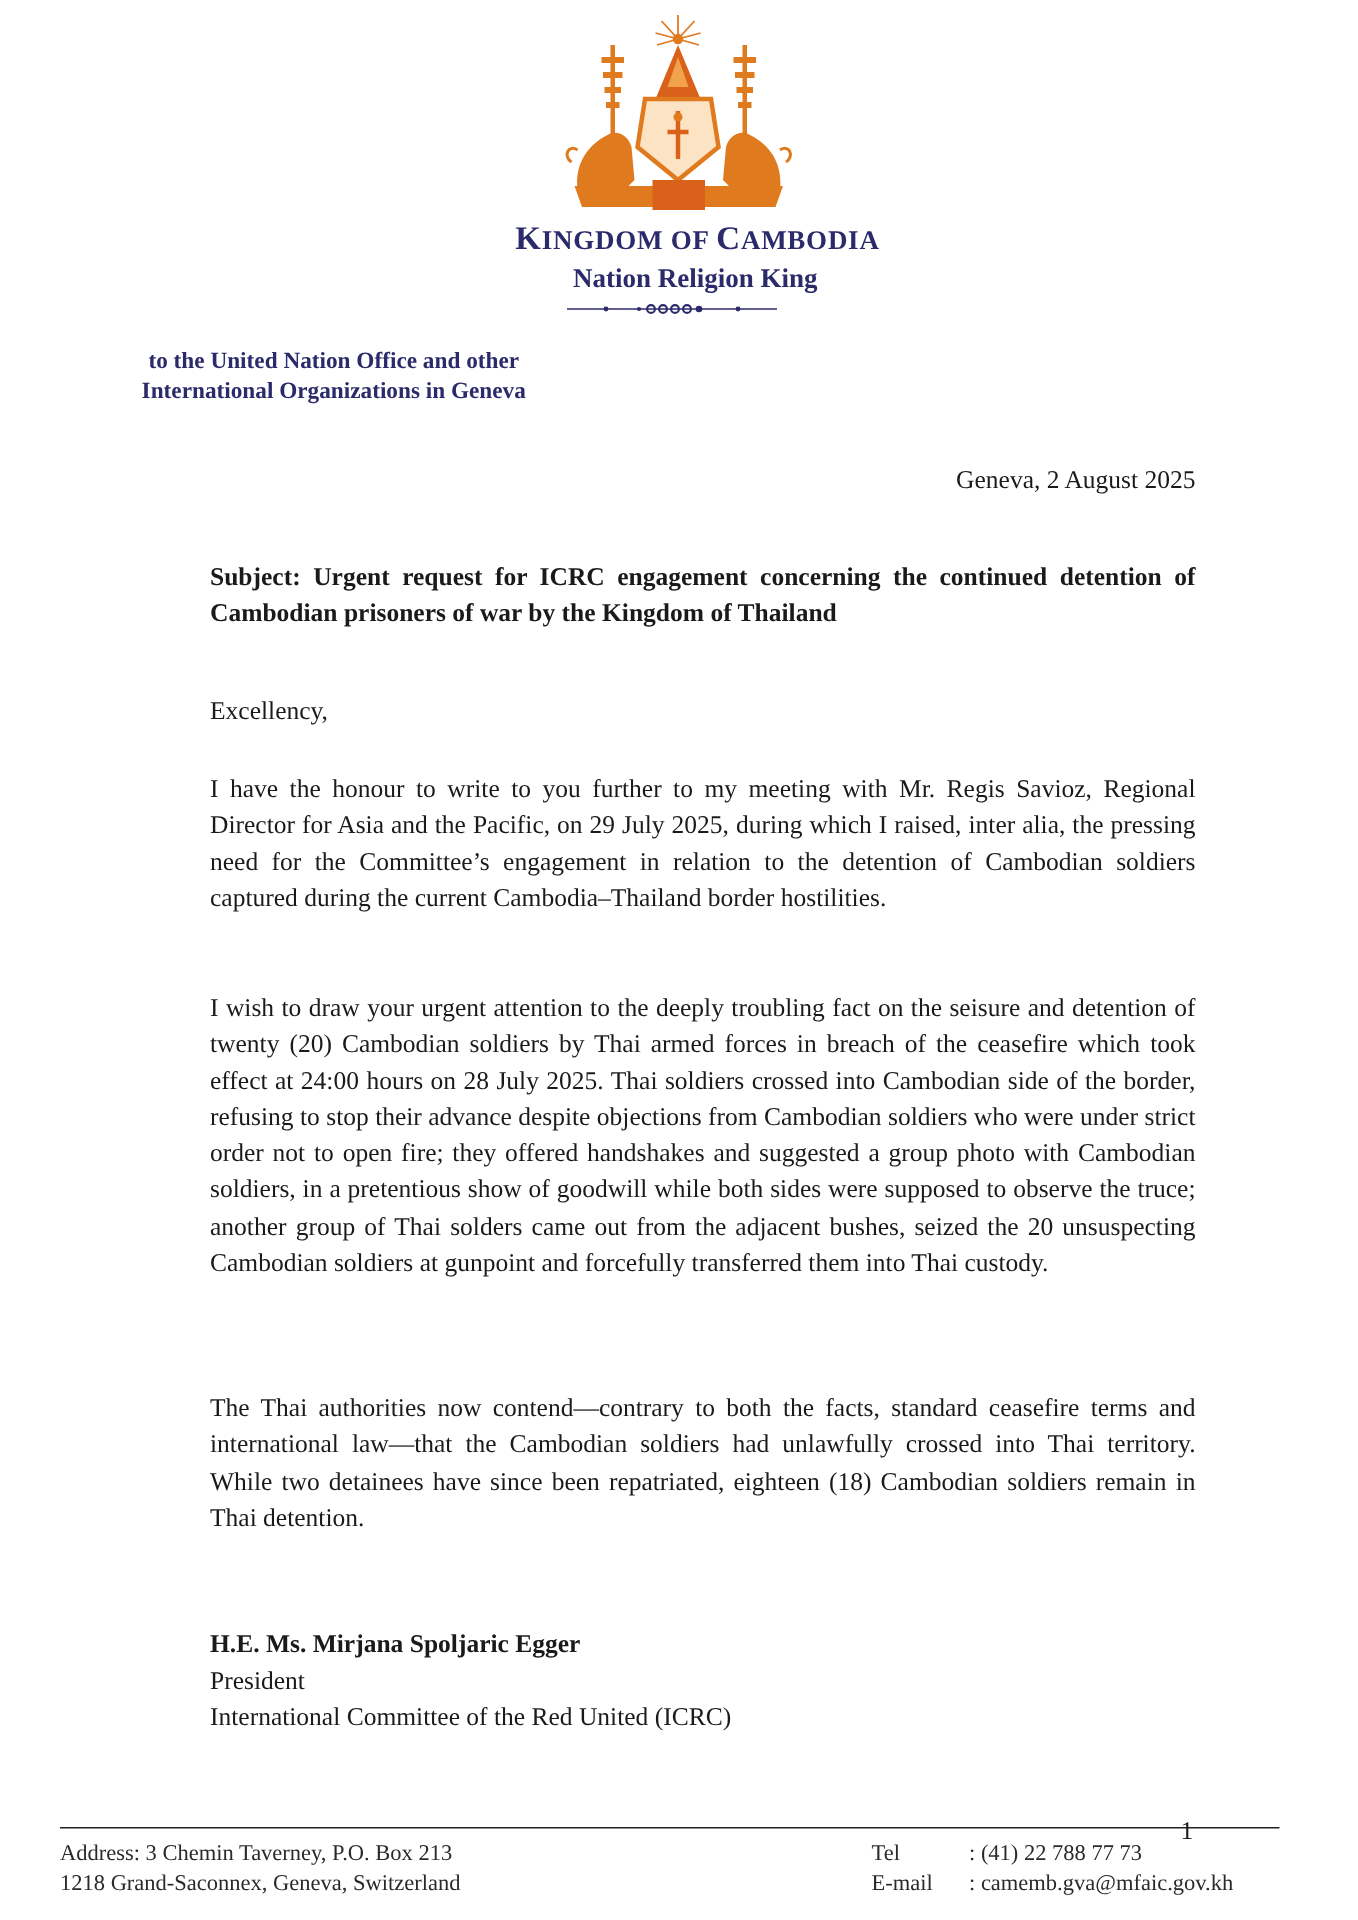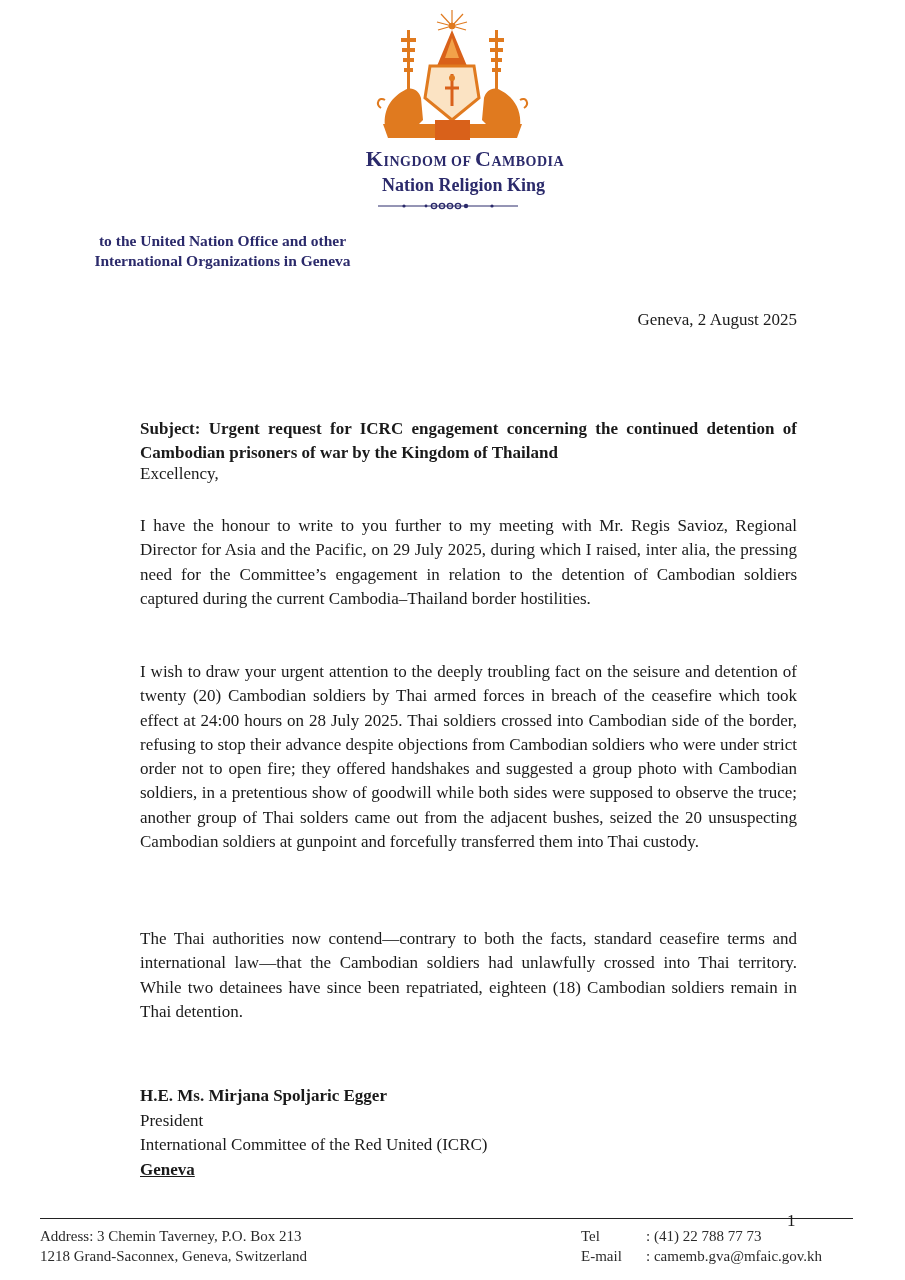--- a/index.html
+++ b/index.html
@@ -7,36 +7,36 @@
     width: 905px; height: 1280px; position: relative; overflow: hidden;
     font-family: "Liberation Serif", "DejaVu Serif", serif;
     color: #1a1a1a;
   }
   .emblem { position: absolute; left: 375px; top: 8px; width: 155px; height: 135px; }
   .kingdom {
     position: absolute; left: 0; width: 905px; top: 146px; text-align: center;
     font-family: "Liberation Serif", serif; font-weight: bold; color: #2b2a6b;
     font-size: 22px; letter-spacing: 0.5px; padding-left: 25px; box-sizing: border-box;
   }
-  .kingdom .small { font-size: 14px; }
+  .kingdom .small { font-size: 18px; }
   .motto {
     position: absolute; left: 0; width: 905px; top: 175px; text-align: center;
     font-weight: bold; color: #2b2a6b; font-size: 18px; padding-left: 22px; box-sizing: border-box;
   }
   .divider { position: absolute; left: 378px; top: 200px; width: 140px; height: 12px; }
   .mission {
     position: absolute; left: 30px; top: 231px; width: 385px; text-align: center;
     font-weight: bold; color: #2b2a6b; font-size: 15.5px; line-height: 20px;
   }
   .date {
     position: absolute; right: 108px; top: 310px; font-size: 17px; color: #1a1a1a;
   }
   .subject {
     position: absolute; left: 140px; width: 657px; top: 373px; font-size: 17px;
-    font-weight: bold; line-height: 24px; text-align: justify; color: #1a1a1a; margin-top: 44px;
+    font-weight: bold; line-height: 24px; text-align: justify; color: #1a1a1a;
   }
   .salutation { position: absolute; left: 140px; top: 464px; font-size: 17px; }
   .para {
     position: absolute; left: 140px; width: 657px; font-size: 17px;
     line-height: 24.3px; text-align: justify; color: #1a1a1a;
   }
   .p1 { top: 514px; }
   .p2 { top: 660px; }
   .p3 { top: 927px; }
   .addressee { position: absolute; left: 140px; top: 1084px; font-size: 17px; line-height: 24.5px; }
@@ -123,21 +123,20 @@
 <div class="salutation">Excellency,</div>
 
 <div class="para p1">I have the honour to write to you further to my meeting with Mr. Regis Savioz, Regional Director for Asia and the Pacific, on 29 July 2025, during which I raised, inter alia, the pressing need for the Committee’s engagement in relation to the detention of Cambodian soldiers captured during the current Cambodia–Thailand border hostilities.</div>
 <div class="para p2">I wish to draw your urgent attention to the deeply troubling fact on the seisure and detention of twenty (20) Cambodian soldiers by Thai armed forces in breach of the ceasefire which took effect at 24:00 hours on 28 July 2025. Thai soldiers crossed into Cambodian side of the border, refusing to stop their advance despite objections from Cambodian soldiers who were under strict order not to open fire; they offered handshakes and suggested a group photo with Cambodian soldiers, in a pretentious show of goodwill while both sides were supposed to observe the truce; another group of Thai solders came out from the adjacent bushes, seized the 20 unsuspecting Cambodian soldiers at gunpoint and forcefully transferred them into Thai custody.</div>
 <div class="para p3">The Thai authorities now contend—contrary to both the facts, standard ceasefire terms and international law—that the Cambodian soldiers had unlawfully crossed into Thai territory. While two detainees have since been repatriated, eighteen (18) Cambodian soldiers remain in Thai detention.</div>
 
 <div class="addressee">
   <div class="name">H.E. Ms. Mirjana Spoljaric Egger</div>
   <div>President</div>
   <div>International Committee of the Red United (ICRC)</div>
-  <div class="city">Geneva</div>
 </div>
 
 <div class="footer-line"></div>
 <div class="page-num">1</div>
 
 <div class="footer-left">
   <div>Address: 3 Chemin Taverney, P.O. Box 213</div>
   <div>1218 Grand-Saconnex, Geneva, Switzerland</div>
 </div>
 

